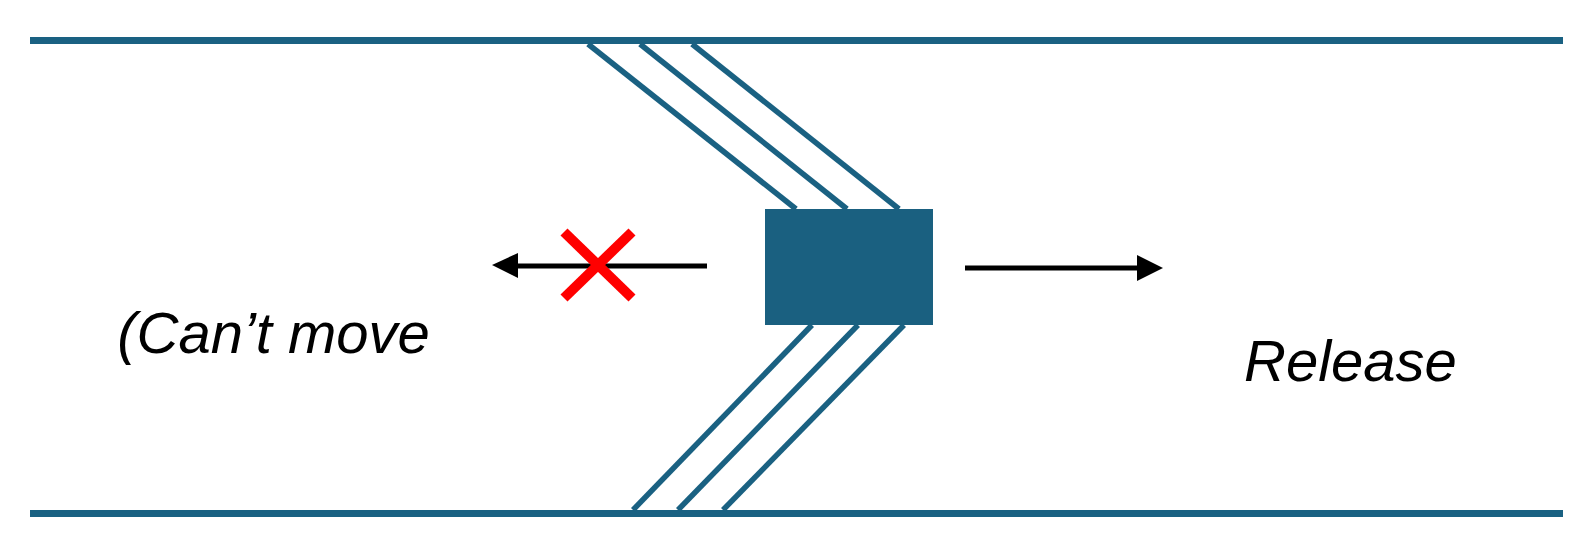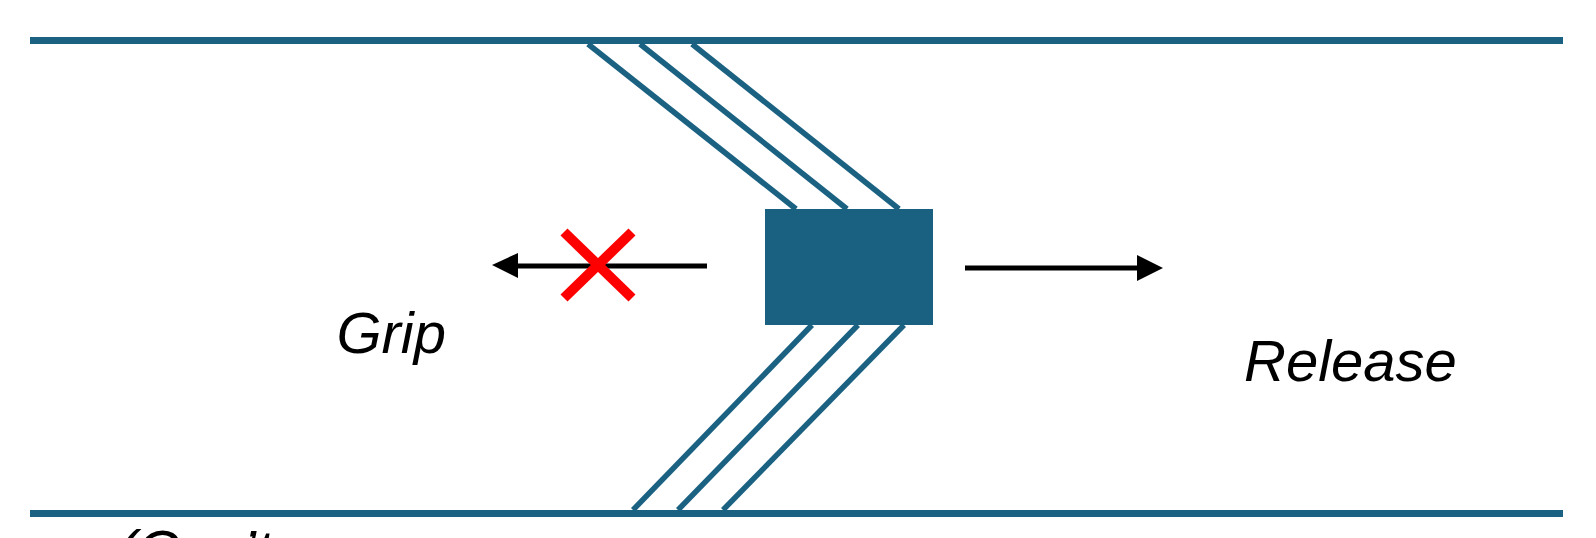--- a/index.html
+++ b/index.html
@@ -76,21 +76,20 @@
     <line x1="632" y1="232" x2="564" y2="298"></line>
   </g>
 
   <g>
     <line x1="965" y1="268" x2="1140" y2="268" stroke="#000000" stroke-width="5"></line>
     <polygon points="1163,268 1137,255 1137,281" fill="#000000"></polygon>
   </g>
 </svg>
 
 <div id="left-label" class="label">
-  <span class="line">Grip</span>
   <span class="line">(Can’t move </span>
   
 </div>
 
 <div id="right-label" class="label">
   <span class="line">Release</span>
   
   
 </div>
 

